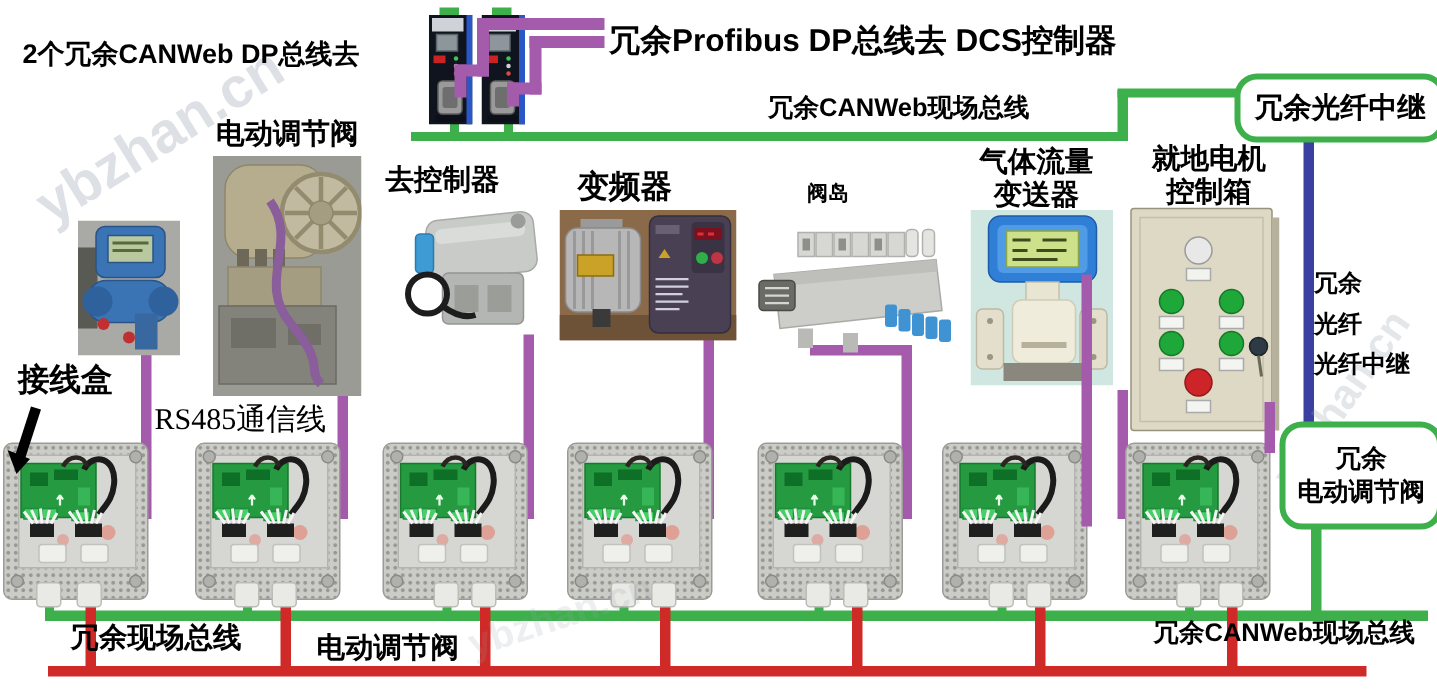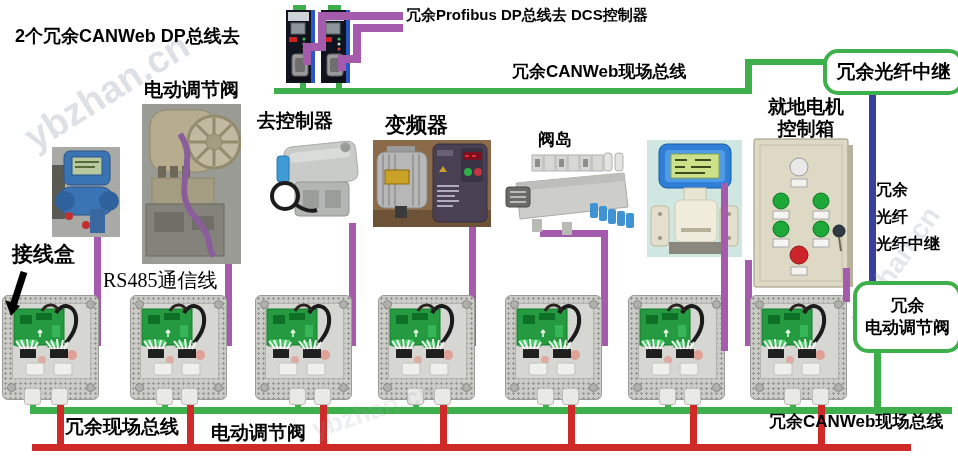--- a/index.html
+++ b/index.html
@@ -257,48 +257,52 @@
 
   <div class="fbox" style="left:823px;top:49px;width:133px;height:38px;font-size:19px;">
     <div>冗余光纤中继</div>
   </div>
   <div class="fbox" style="left:853px;top:281px;width:101px;height:64px;font-size:17px;line-height:22px;">
     <div>冗余</div>
     <div>电动调节阀</div>
   </div>
 
   <div class="lbl" style="left:15px;top:26px;font-size:18px;">2个冗余CANWeb DP总线去</div>
-  <div class="lbl" style="left:406px;top:6px;font-size:15px;">冗余Profibus DP总线去 DCS控制器</div>
+  <div class="lbl" style="left:406px;top:16px;font-size:21px;">冗余Profibus DP总线去 DCS控制器</div>
   <div class="lbl" style="left:512px;top:62px;font-size:17px;">冗余CANWeb现场总线</div>
 
   <div class="lbl" style="left:876px;top:176px;font-size:16px;line-height:27px;">
     <div>冗余</div>
     <div>光纤</div>
     <div>光纤中继</div>
   </div>
 
   <div class="lbl" style="left:144px;top:79px;font-size:19px;">电动调节阀</div>
   <div class="lbl" style="left:257px;top:110px;font-size:19px;">去控制器</div>
   <div class="lbl" style="left:385px;top:113px;font-size:21px;">变频器</div>
-  <div class="lbl" style="left:538px;top:130px;font-size:17px;">阀岛</div>
+  <div class="lbl" style="left:538px;top:120px;font-size:14px;">阀岛</div>
+  <div class="lbl" style="left:645px;top:98px;font-size:19px;text-align:center;width:92px;">
+    <div>气体流量</div>
+    <div>变送器</div>
+  </div>
   <div class="lbl" style="left:760px;top:96px;font-size:19px;text-align:center;width:92px;">
     <div>就地电机</div>
     <div>控制箱</div>
   </div>
 
   <div class="lbl" style="left:1px;top:242px;font-size:21px;line-height:24px;">
     <div style="padding-left:11px;">接线盒</div>
   </div>
   <svg class="abs" style="left:0;top:268px;z-index:7;" width="36" height="52">
     <path d="M24,4 L13,38" stroke="#000" stroke-width="7"></path>
     <polygon points="11,48 5,32 20,38" fill="#000"></polygon>
   </svg>
   <div class="lbl serif" style="left:103px;top:269px;font-size:20px;font-weight:normal;">RS485通信线</div>
 
-  <div class="lbl serif" style="left:65px;top:416px;font-size:19px;">冗余现场总线</div>
+  <div class="lbl serif" style="left:47px;top:416px;font-size:19px;font-family:Liberation Mono, monospace;">冗余现场总线</div>
   <div class="lbl serif" style="left:211px;top:422px;font-size:19px;">电动调节阀</div>
   <div class="lbl" style="left:769px;top:412px;font-size:17px;">冗余CANWeb现场总线</div>
 
   <div id="boxes-layer">
       <div class="jbox" style="left: 2px;">
     <div class="jbox-inner"></div>
     <svg class="jbox-art" width="77" height="74" viewBox="0 0 77 74">
       <rect x="2" y="6" width="50" height="36" fill="#259a40" stroke="#157a2c"></rect>
       <rect x="8" y="12" width="12" height="9" fill="#0e6f26"></rect>
       <rect x="24" y="10" width="16" height="7" fill="#0e6f26"></rect>

